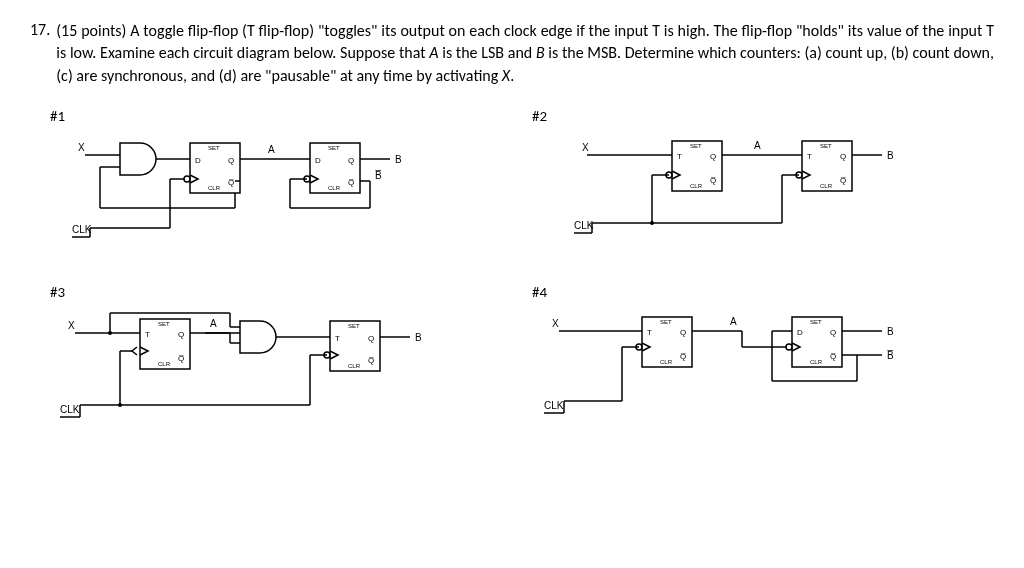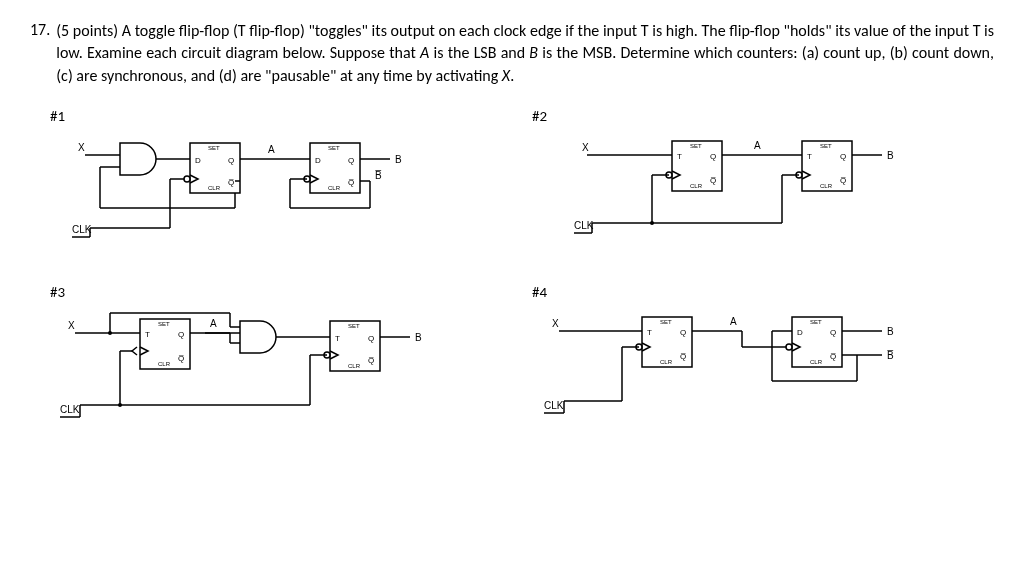--- a/index.html
+++ b/index.html
@@ -44,21 +44,21 @@
   .pin-tiny { font-size: 6px; font-family: Arial, sans-serif; }
   .wire { stroke: #000; stroke-width: 1.5; fill: none; }
   .lbl { font-size: 10px; font-family: Arial, sans-serif; }
 </style>
 </head>
 <body>
 
 <div class="q-wrap">
   <div class="q-num">17.</div>
   <div class="q-body">
-    <span>(5 points)</span>
+    <span>(15 points)</span>
     <span>A toggle flip-flop (T flip-flop) "toggles" its output on each clock edge if the input T is high.  The flip-flop "holds" its value of the input T is low. Examine each circuit diagram below.  Suppose that </span><span class="italic">A</span><span> is the LSB and </span><span class="italic">B</span><span> is the MSB.  Determine which counters: (a) count up, (b) count down, (c) are synchronous, and (d) are "pausable" at any time by activating </span><span class="italic">X</span><span>.</span>
   </div>
 </div>
 
 <div class="circuits">
 
   <div class="circuit">
     <div class="c-label">#1</div>
     <svg width="440" height="120">
 

